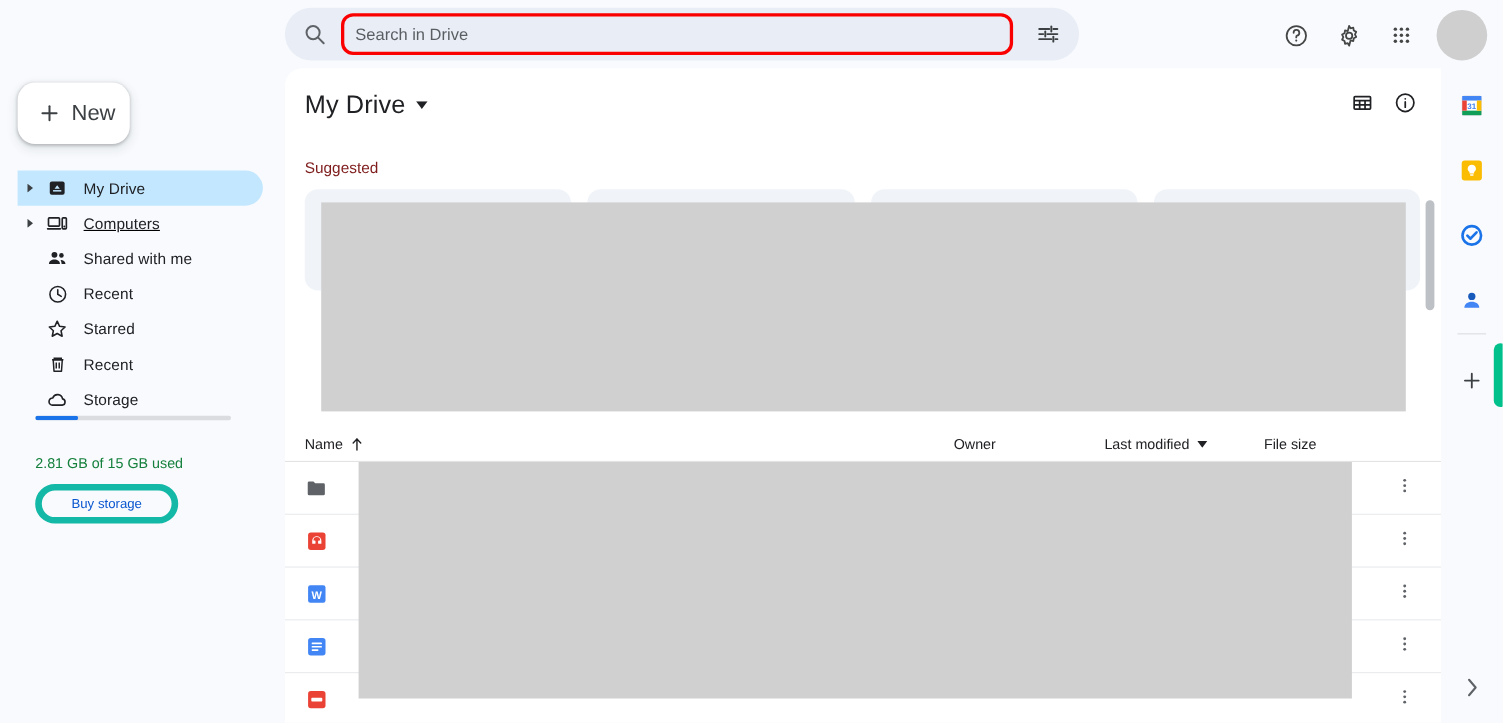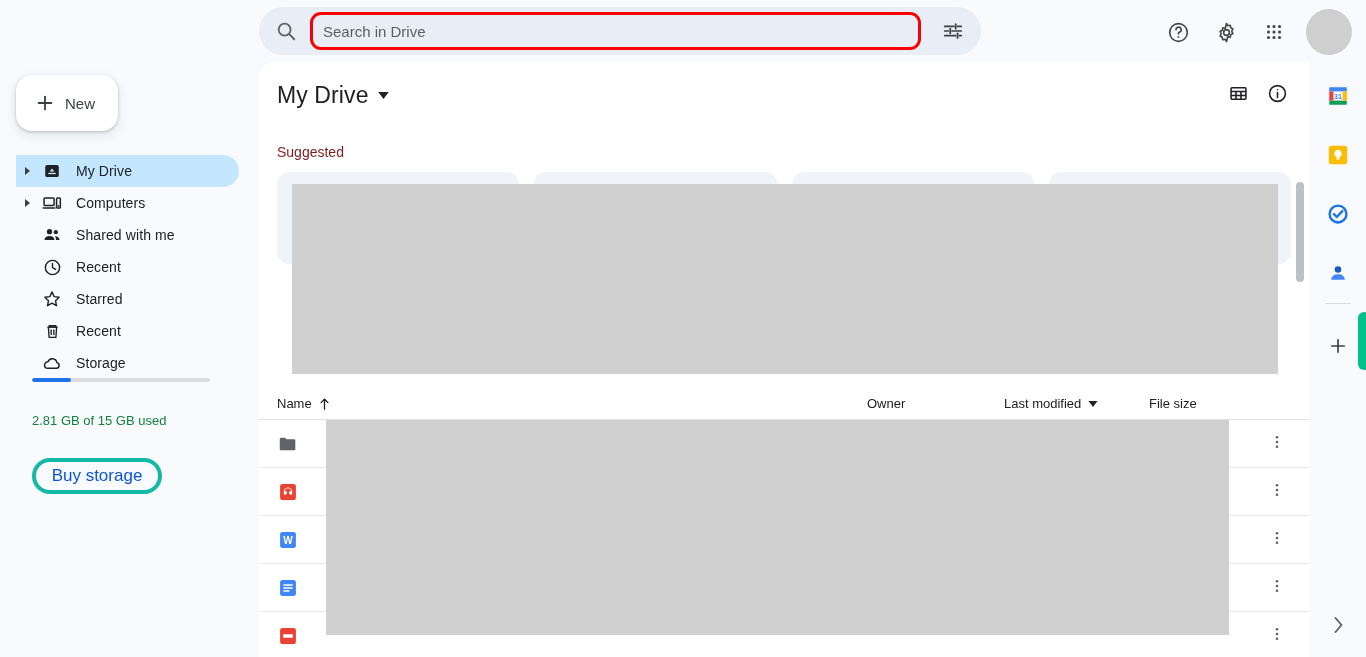--- a/index.html
+++ b/index.html
@@ -50,40 +50,40 @@
   .avatar { width: 46px; height: 46px; border-radius: 50%; background: #cfcfcf; margin-left: 6px; }
 
   
   .sidebar { position: absolute; left: 0; top: 62px; width: 259px; height: 595px; background: #f8fafd; }
   .new-btn {
     position: absolute; left: 16px; top: 13px; width: 102px; height: 56px;
     background: #ffffff; border: 0; border-radius: 16px;
     box-shadow: 0 1px 3px rgba(60,64,67,.3), 0 4px 8px 3px rgba(60,64,67,.07);
     display: flex; align-items: center; gap: 9px; padding-left: 18px; cursor: pointer;
   }
-  .new-label { font-size: 15px; color: #3c4043; }
+  .new-label { font-size: 20px; color: #3c4043; }
 
   .nav { position: absolute; left: 0; top: 93px; width: 259px; }
   .nav-item {
     position: relative; height: 32px; margin: 0 20px 0 16px; border-radius: 0 16px 16px 0;
     display: flex; align-items: center; padding-left: 0; cursor: pointer;
   }
   .nav-item.active { background: #c2e7ff; }
   .nav-caret { width: 22px; display: flex; align-items: center; justify-content: center; }
   .nav-ico { width: 28px; display: flex; align-items: center; justify-content: center; }
   .nav-label { font-size: 14px; color: #202124; margin-left: 10px; letter-spacing: .1px; }
 
   .storage { position: absolute; left: 32px; top: 316px; width: 180px; }
   .bar-track { width: 178px; height: 4px; background: #dadce0; border-radius: 2px; overflow: hidden; }
   .bar-fill { height: 4px; background: #1a73e8; border-radius: 2px; width: 22%; }
   .storage-text { margin-top: 31px; font-size: 13px; color: #15803d; }
   .buy-btn {
-    margin-top: 30px; width: 130px; height: 36px; border-radius: 18px;
-    border: 4px solid #14b8a6; background: transparent; color: #0b57d0;
-    font-size: 17px; font-family: "Liberation Sans", sans-serif; cursor: pointer;
+    margin-top: 12px; width: 130px; height: 36px; border-radius: 18px;
+    border: 6px solid #14b8a6; background: transparent; color: #0b57d0;
+    font-size: 12px; font-family: "Liberation Sans", sans-serif; cursor: pointer;
   }
 
   
   .main {
     position: absolute; left: 259px; top: 62px; width: 1051px; height: 595px;
     background: #ffffff; border-radius: 16px 0 0 0; overflow: hidden;
   }
   .main-head { position: relative; height: 58px; }
   .page-title-wrap {
     position: absolute; left: 18px; top: 20px; display: flex; align-items: center; gap: 9px; cursor: pointer;
@@ -231,21 +231,21 @@
         <span class="nav-ico">
           <svg width="18" height="18" viewBox="0 0 24 24" fill="#202124">
             <rect x="3" y="4" width="18" height="16" rx="2.5"></rect>
             <path d="M12 8.5l3.2 4.2H8.8z" fill="#c2e7ff"></path>
             <rect x="7" y="14.4" width="10" height="1.8" fill="#c2e7ff"></rect>
           </svg>
         </span>
         <span class="nav-label">My Drive</span>
       </div>
 
-      <div class="nav-item" style="margin-top:0;">
+      <div class="nav-item" style="margin-top:0;text-decoration:underline;">
         <span class="nav-caret">
           <svg width="8" height="8" viewBox="0 0 8 8" fill="#3c4043">
               <path d="M2 0 L7 4 L2 8 Z"></path>
             </svg>
         </span>
         <span class="nav-ico">
           <svg width="20" height="20" viewBox="0 0 24 24" fill="none" stroke="#202124" stroke-width="1.8">
             <rect x="2.5" y="6" width="12" height="9" rx="1"></rect>
             <line x1="1.5" y1="18" x2="15.5" y2="18" stroke-linecap="round"></line>
             <rect x="17.5" y="6" width="4.5" height="12" rx="1"></rect>

